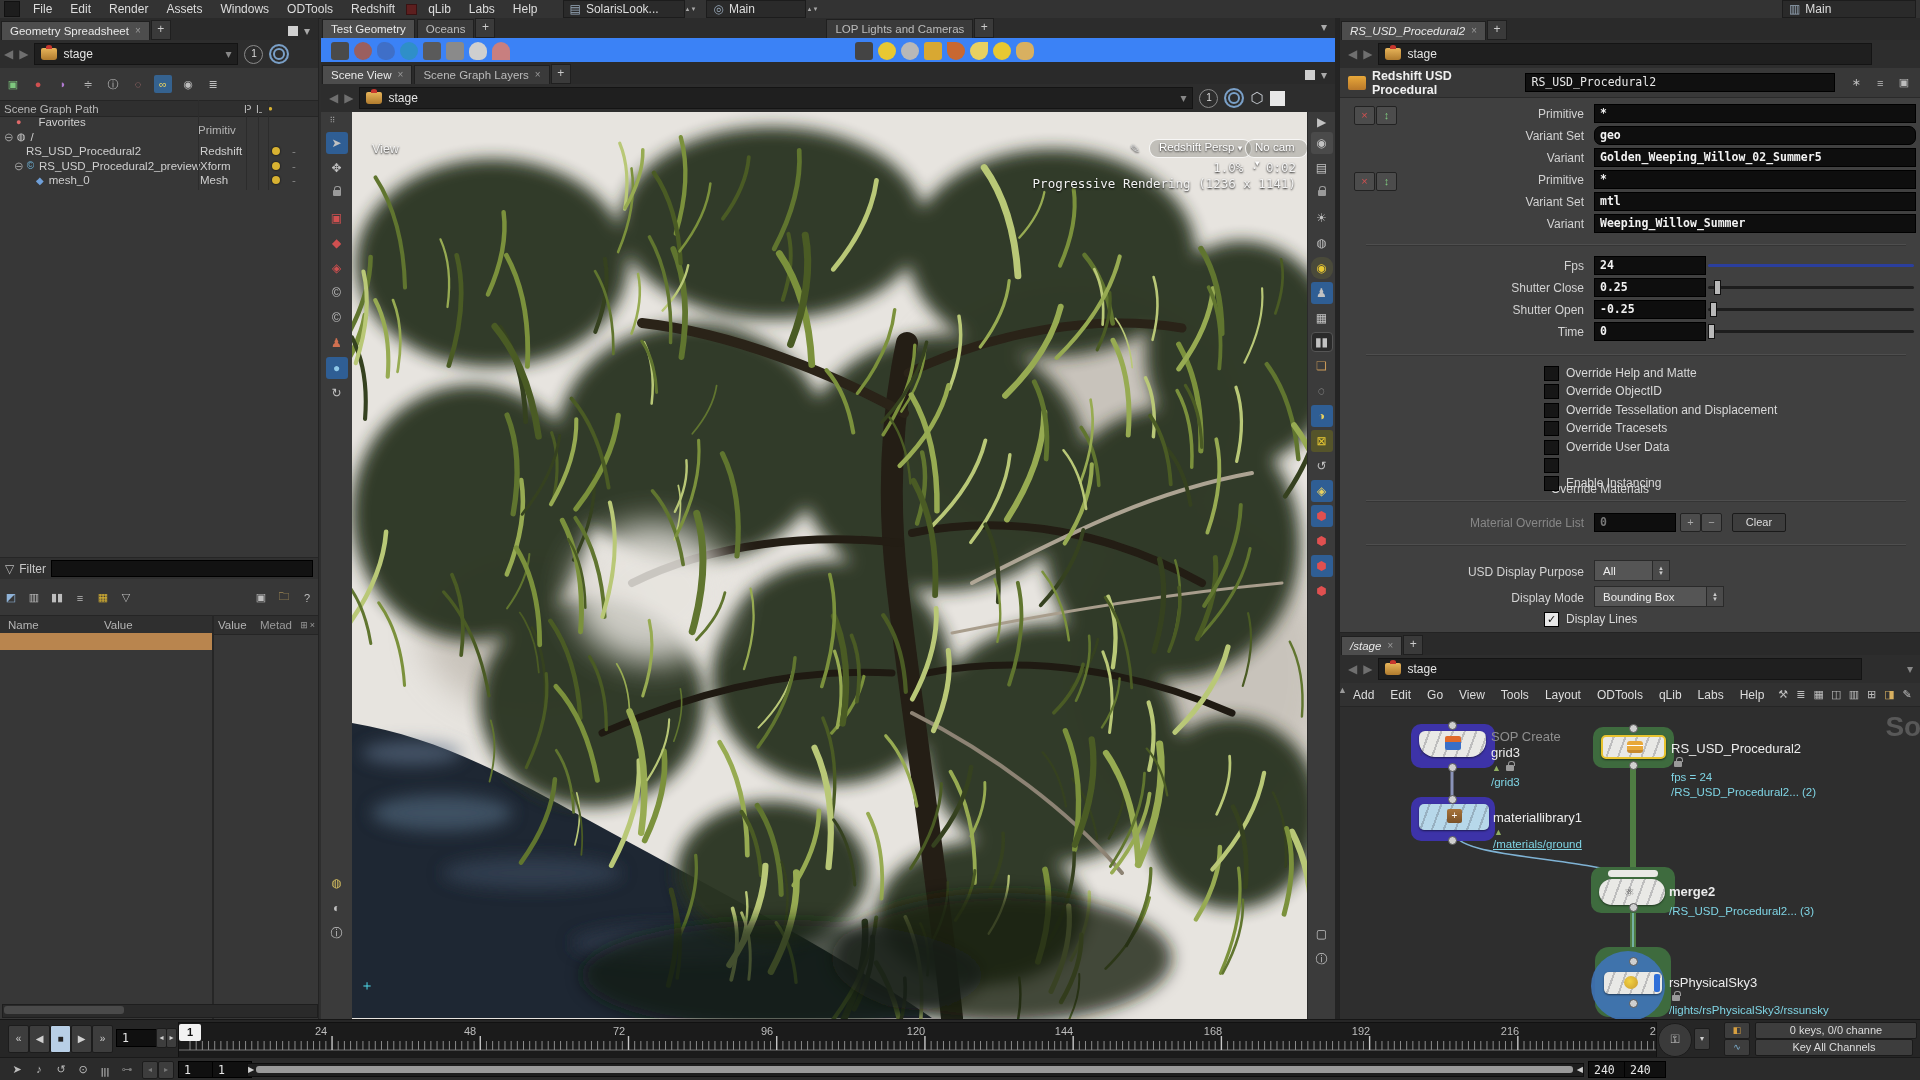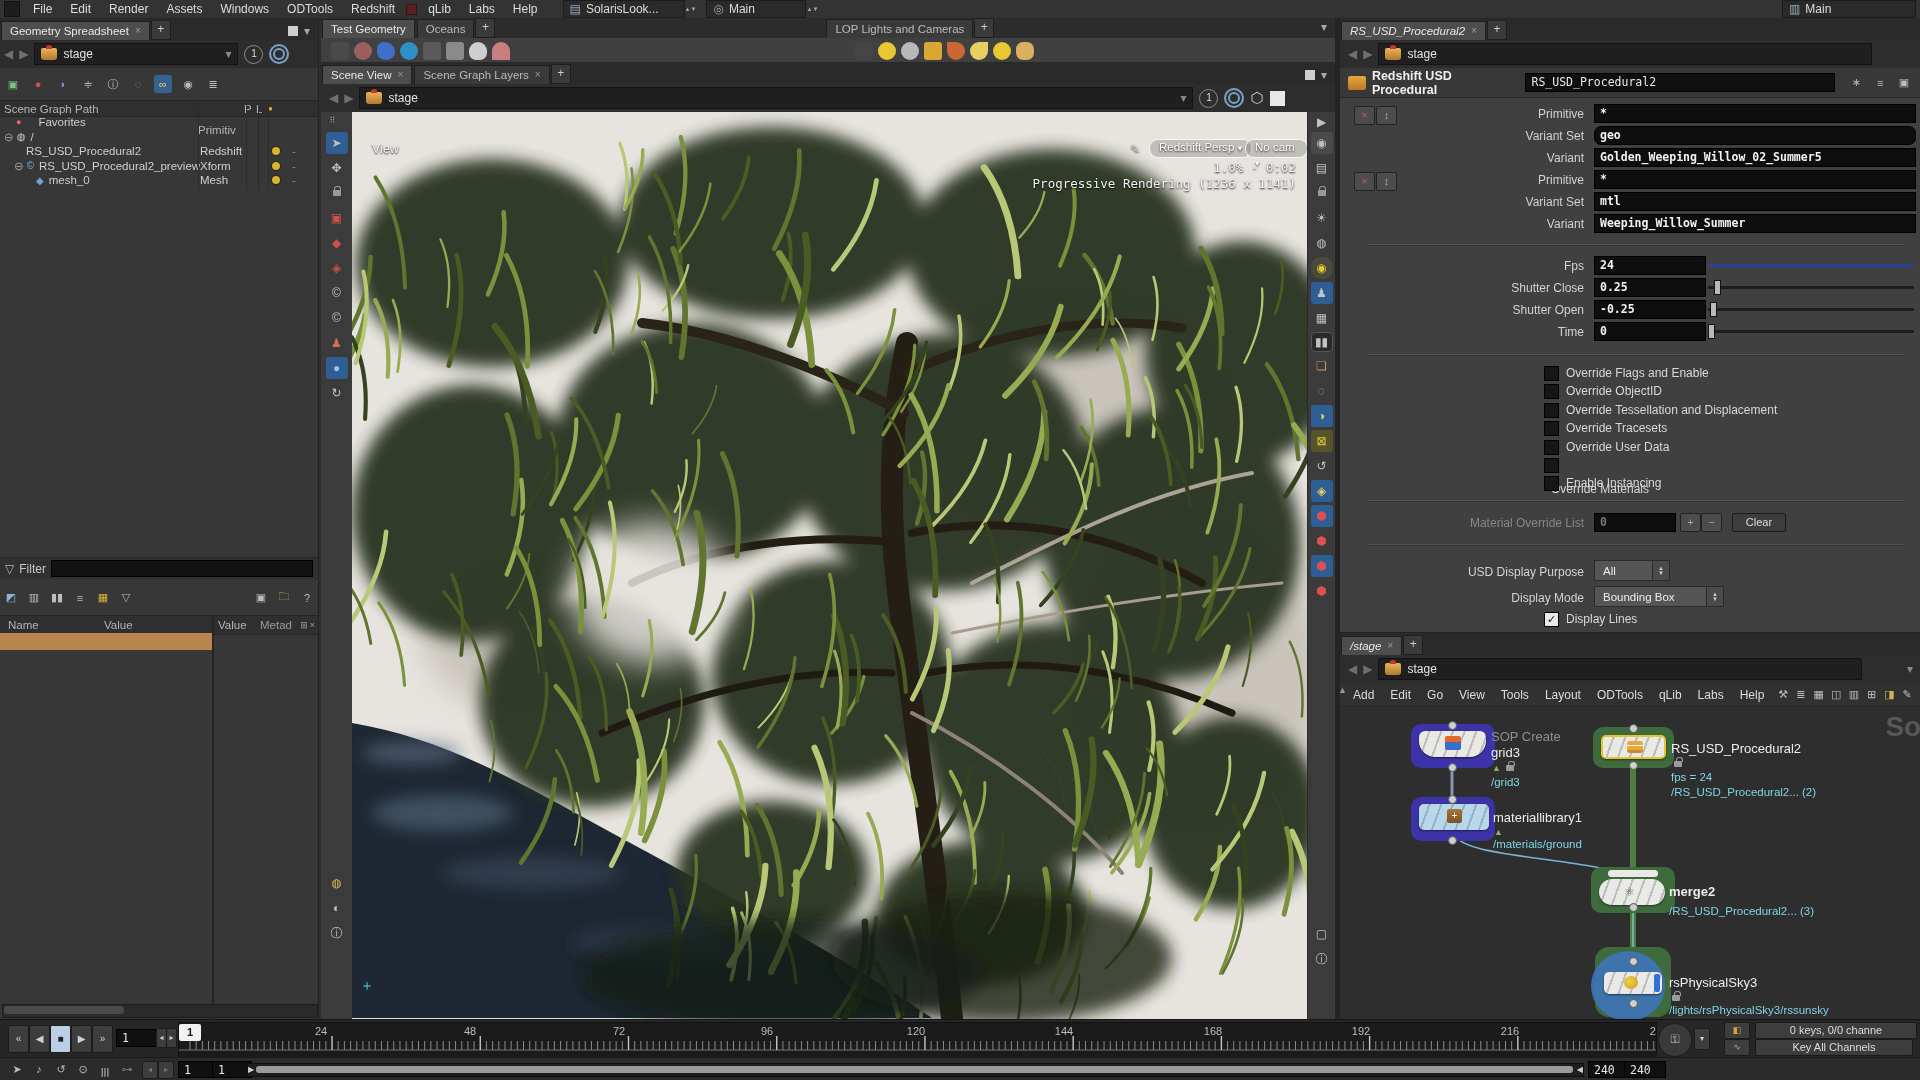--- a/index.html
+++ b/index.html
@@ -223,21 +223,21 @@
       <span style="color:#999;font-size:9px;padding-right:3px;">×</span>
     </div>
     <div class="abs" style="left:0;top:615px;width:212px;height:17px;background:#b9854e;"></div>
     <div class="abs" style="left:212px;top:597px;width:2px;height:404px;background:#262626;"></div>
 
     <div class="abs" style="left:2px;top:986px;width:314px;height:12px;background:#2a2a2a;border:1px solid #1e1e1e;">
       <div style="position:absolute;left:1px;top:1px;width:120px;height:8px;background:#4a4a4a;border-radius:3px;"></div>
     </div>
   </div>
 
-  <div class="abs" style="left:321px;top:18px;width:1014px;height:44px;background:#404040;">
+  <div class="abs" style="left:321px;top:18px;width:1014px;height:44px;background:#3b82f6;">
     <div class="tabbar" style="position:absolute;left:0;top:0;width:1014px;height:20px;background:#2c2c2c;">
       <div class="tab active">
           <span>Test Geometry</span>
         </div>
       <div class="tab">
           <span>Oceans</span>
         </div>
       <div class="plus">+</div>
       <div style="width:330px;"></div>
       <div class="tab">
@@ -715,21 +715,21 @@
         </div>
       <span class="plabel" style="left:0;top:227px;">Time</span>
       <div class="pfield" style="left:254px;top:224px;width:100px;"><span>0</span></div>
       <div class="track" style="left:368px;top:232px;width:206px;">
           <div class="handle" style="left:0;"></div>
         </div>
 
       <div class="hr" style="left:26px;top:256px;width:540px;"></div>
 
       <div class="chkbox" style="left:204px;top:268px;"></div>
-      <span class="chklab" style="left:226px;top:268px;">Override Flags and Enable</span>
+      <span class="chklab" style="left:226px;top:268px;">Override Help and Matte</span>
       <div class="chkbox" style="left:204px;top:286px;"></div>
       <span class="chklab" style="left:226px;top:286px;">Override ObjectID</span>
       <div class="chkbox" style="left:204px;top:305px;"></div>
       <span class="chklab" style="left:226px;top:305px;">Override Tessellation and Displacement</span>
       <div class="chkbox" style="left:204px;top:323px;"></div>
       <span class="chklab" style="left:226px;top:323px;">Override Tracesets</span>
       <div class="chkbox" style="left:204px;top:342px;"></div>
       <span class="chklab" style="left:226px;top:342px;">Override User Data</span>
       <div class="chkbox" style="left:204px;top:360px;"></div>
       <span class="chklab" style="left:211px;top:360px;margin-top:24px;">Override Materials</span>
@@ -835,21 +835,21 @@
 
       <div class="nring" style="left:71px;top:90px;width:84px;height:44px;background:#3d33a8;"></div>
       <div class="ndot" style="left:108px;top:88px;"></div>
       <div class="nodebar" style="left:79px;top:97px;width:70px;background:#b7d8ea;">
         <div class="stripes"></div>
         <div style="position:absolute;left:28px;top:5px;width:15px;height:14px;background:linear-gradient(#a8743a,#7a5228);border-radius:2px;color:#fff;font-size:10px;text-align:center;line-height:13px;">+</div>
       </div>
       <div class="ndot" style="left:108px;top:129px;"></div>
       <span class="nlabel" style="left:153px;top:103px;">materiallibrary1</span>
       <span class="flagmt" style="left:154px;top:120px;">▲</span>
-      <span class="cyan" style="left:153px;top:131px;">/materials/ground</span>
+      <span class="cyan" style="left:153px;top:131px;text-decoration:underline;">/materials/ground</span>
 
       <div class="nring" style="left:253px;top:20px;width:81px;height:41px;background:#3e6b3e;"></div>
       <div class="ndot" style="left:289px;top:17px;"></div>
       <div class="nodebar" style="left:261px;top:28px;width:65px;height:24px;border:2px solid #e8c32e;box-sizing:border-box;">
         <div class="stripes"></div>
         <div style="position:absolute;left:24px;top:4px;width:16px;height:12px;background:linear-gradient(#e8a83a 30%,#fff 30% 45%,#e8a83a 45% 75%,#c98a2e 75%);border-radius:3px;"></div>
       </div>
       <div class="ndot" style="left:289px;top:54px;"></div>
       <span class="nlabel" style="left:331px;top:34px;">RS_USD_Procedural2</span>
       <span class="mini-lock" style="position:absolute;left:334px;top:54px;"></span>

